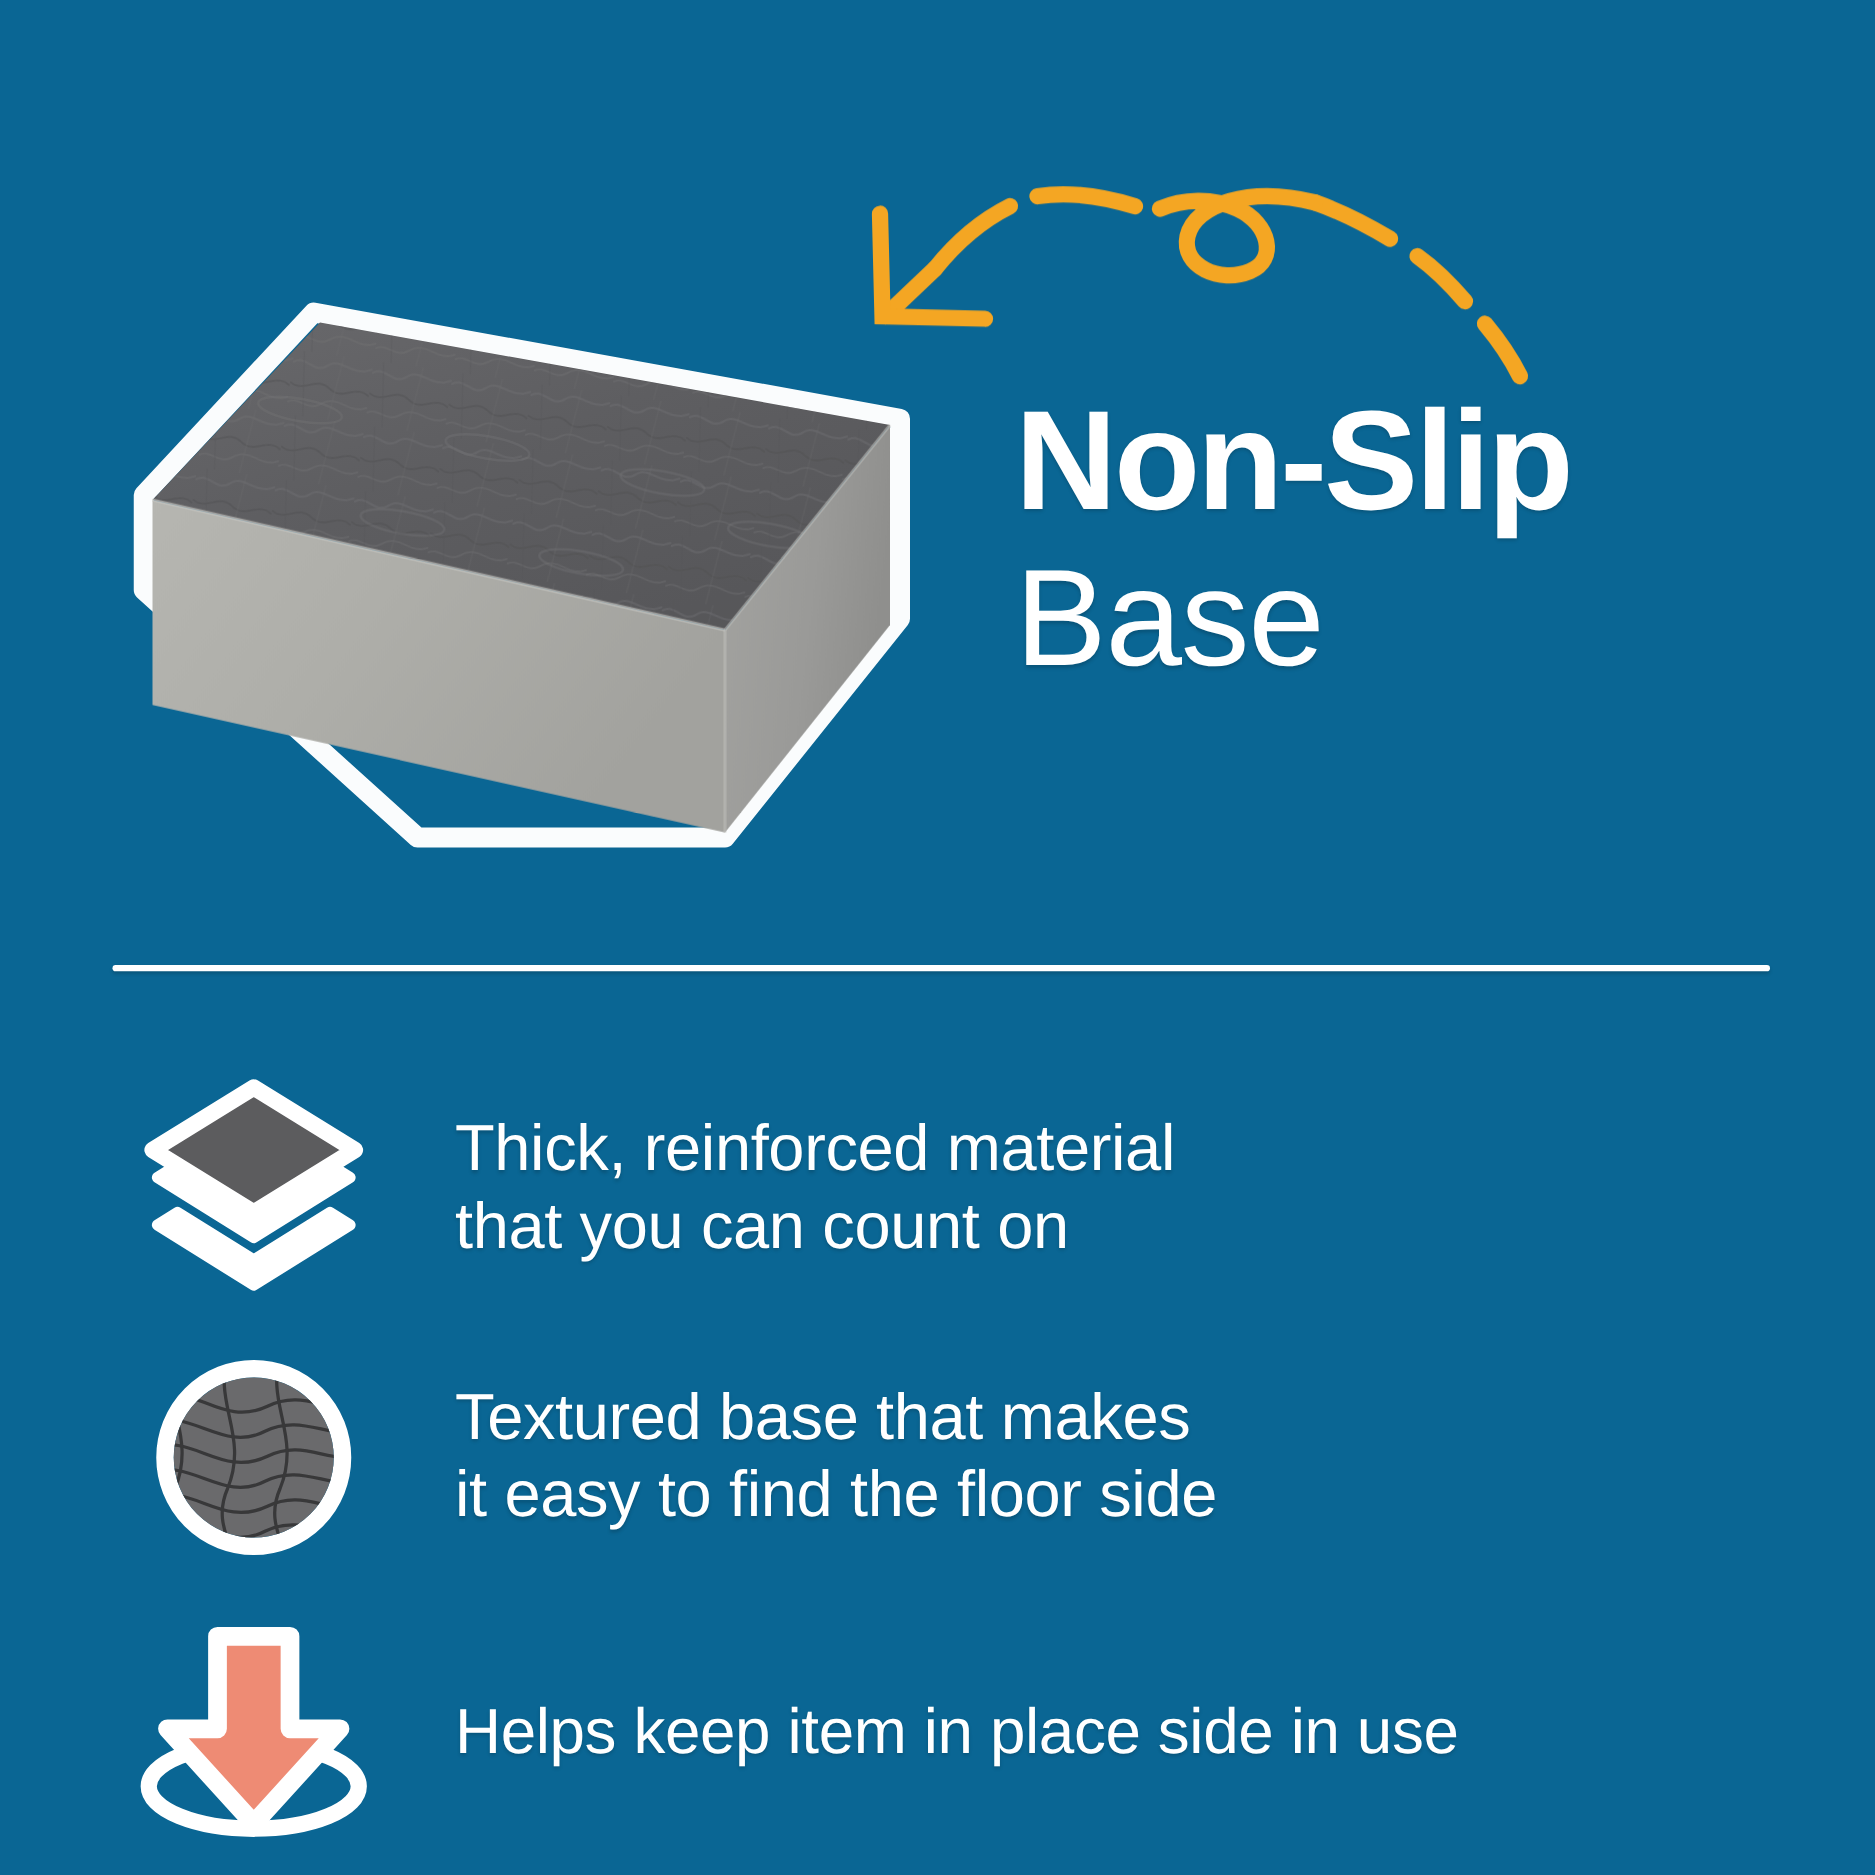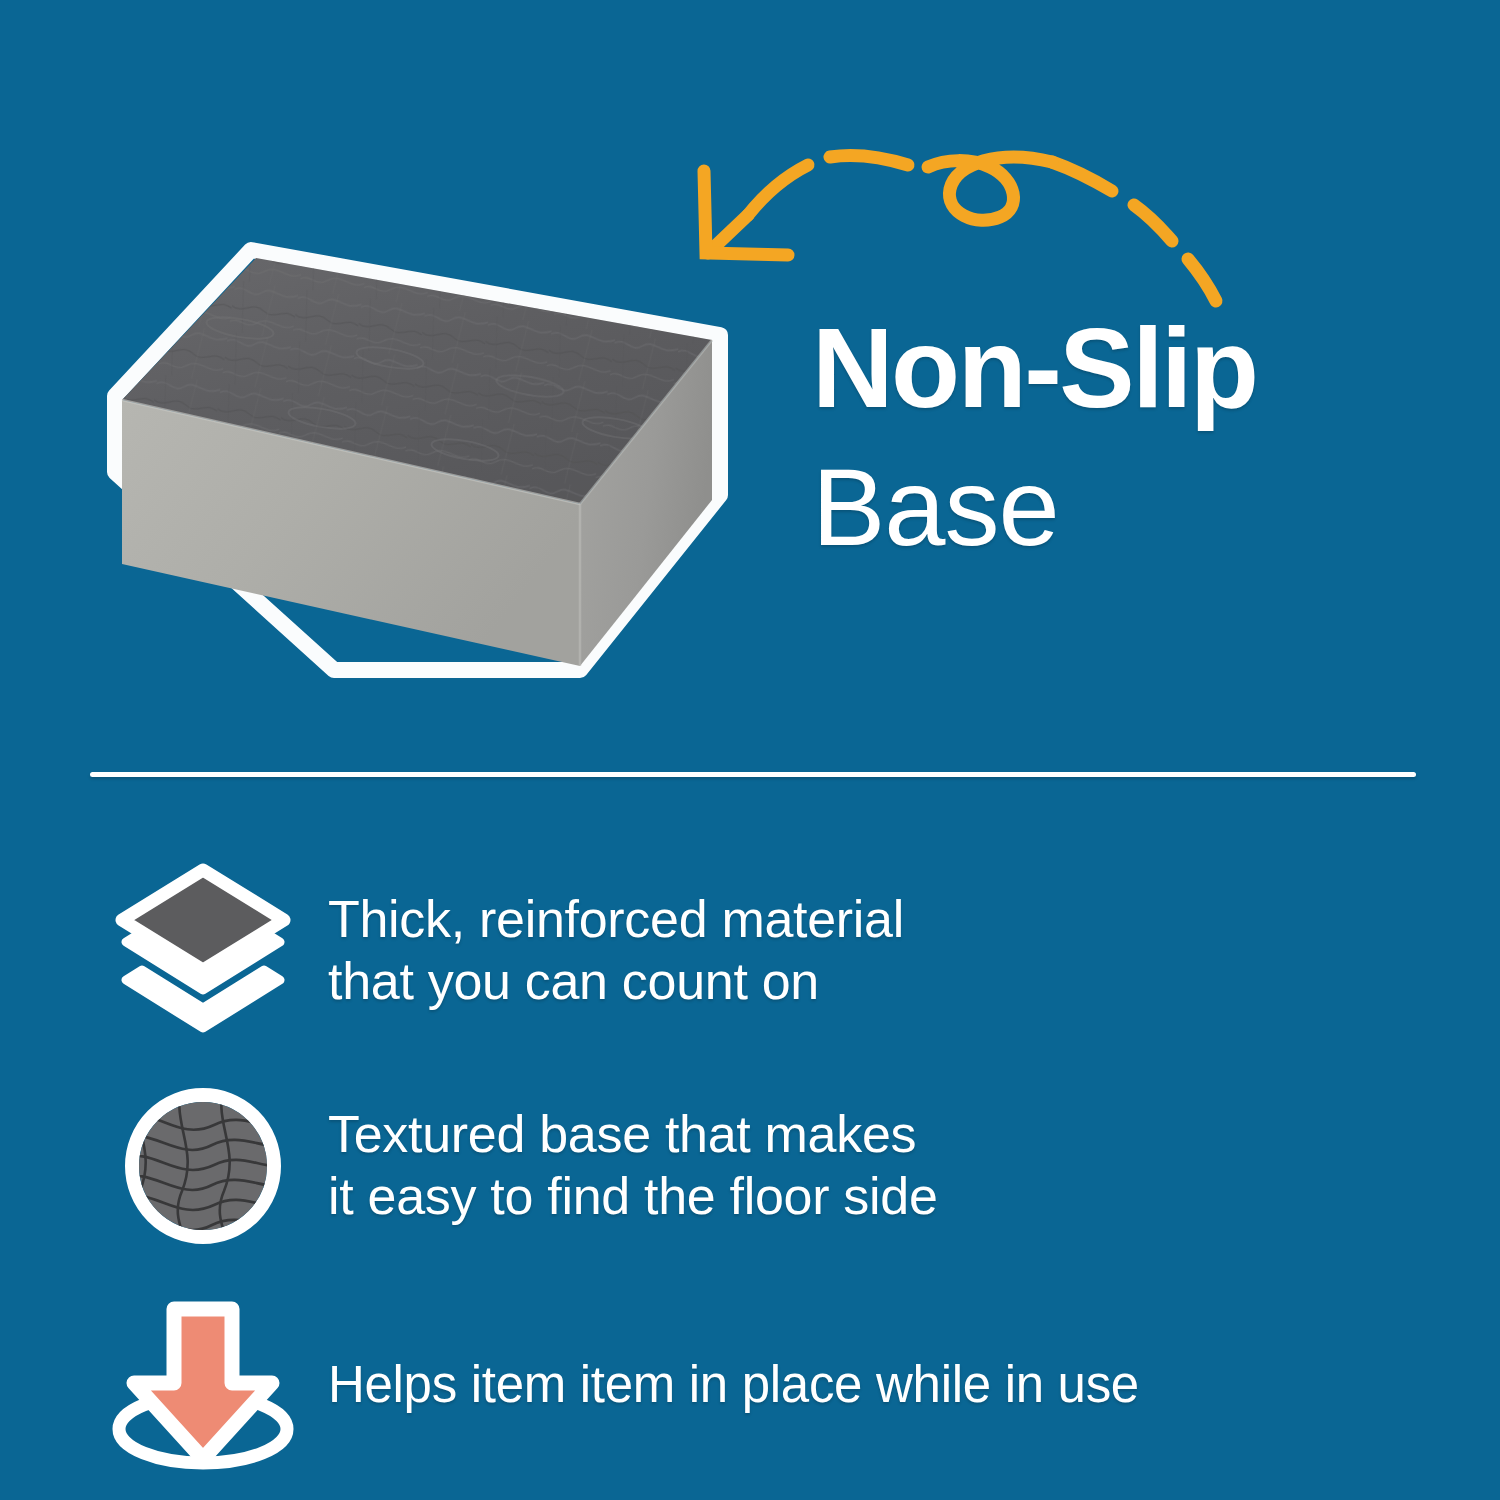--- a/index.html
+++ b/index.html
@@ -18,40 +18,41 @@
 
   
   .headline{position:absolute;left:812px;top:312px;width:640px;}
   .headline .l1{
     display:block;color:#ffffff;font-size:113px;font-weight:700;
     letter-spacing:-2.5px;line-height:1.0;
     text-shadow:0 2px 3px rgba(0,0,0,.18);
   }
   .headline .l2{
     display:block;color:#ffffff;font-size:110px;font-weight:300;
-    letter-spacing:-1px;line-height:1.12;margin-top:20px;
+    letter-spacing:-1px;line-height:1.12;margin-top:8px;
     text-shadow:0 2px 3px rgba(0,0,0,.18);
   }
 
   
   .divider{position:absolute;left:90px;top:772px;width:1326px;height:5px;
            background:#ffffff;border-radius:3px;
            box-shadow:0 2px 3px rgba(0,0,0,.18);}
 
   
   .features{position:absolute;left:78px;top:848px;width:1360px;}
   .feature-row{display:flex;align-items:center;}
   .feature-row.r1{height:205px;}
   .feature-row.r2{height:225px;}
   .feature-row.r3{height:215px;}
   .feat-icon{width:250px;flex:0 0 250px;display:flex;align-items:center;justify-content:center;}
   .feat-text{
     color:#ffffff;font-size:52px;font-weight:300;line-height:1.18;
     letter-spacing:-0.3px;white-space:pre-line;
     text-shadow:0 2px 3px rgba(0,0,0,.18);
+    margin-left:36px;
   }
   .feature-row.r3 .feat-text{font-size:51px;}
 </style>
 </head>
 <body>
 
 <div class="stage">
 
   <div class="product-photo">
     <svg class="box-svg" width="740" height="580" viewBox="0 0 740 580">
@@ -188,17 +189,17 @@
 
     <div class="feature-row r3">
       <div class="feat-icon">
         <svg width="210" height="178" viewBox="0 0 210 178">
 
           <ellipse cx="105" cy="132" rx="84" ry="34" fill="none" stroke="#ffffff" stroke-width="13"></ellipse>
 
           <polygon points="105,162 36,86 76,86 76,12 134,12 134,86 174,86" fill="#ee8b74" stroke="#ffffff" stroke-width="15" stroke-linejoin="round"></polygon>
         </svg>
       </div>
-      <div class="feat-text">Helps item item in place while in use</div>
+      <div class="feat-text">Helps keep item in place side in use</div>
     </div>
 
   </div>
 </div>
 
 </body></html>

